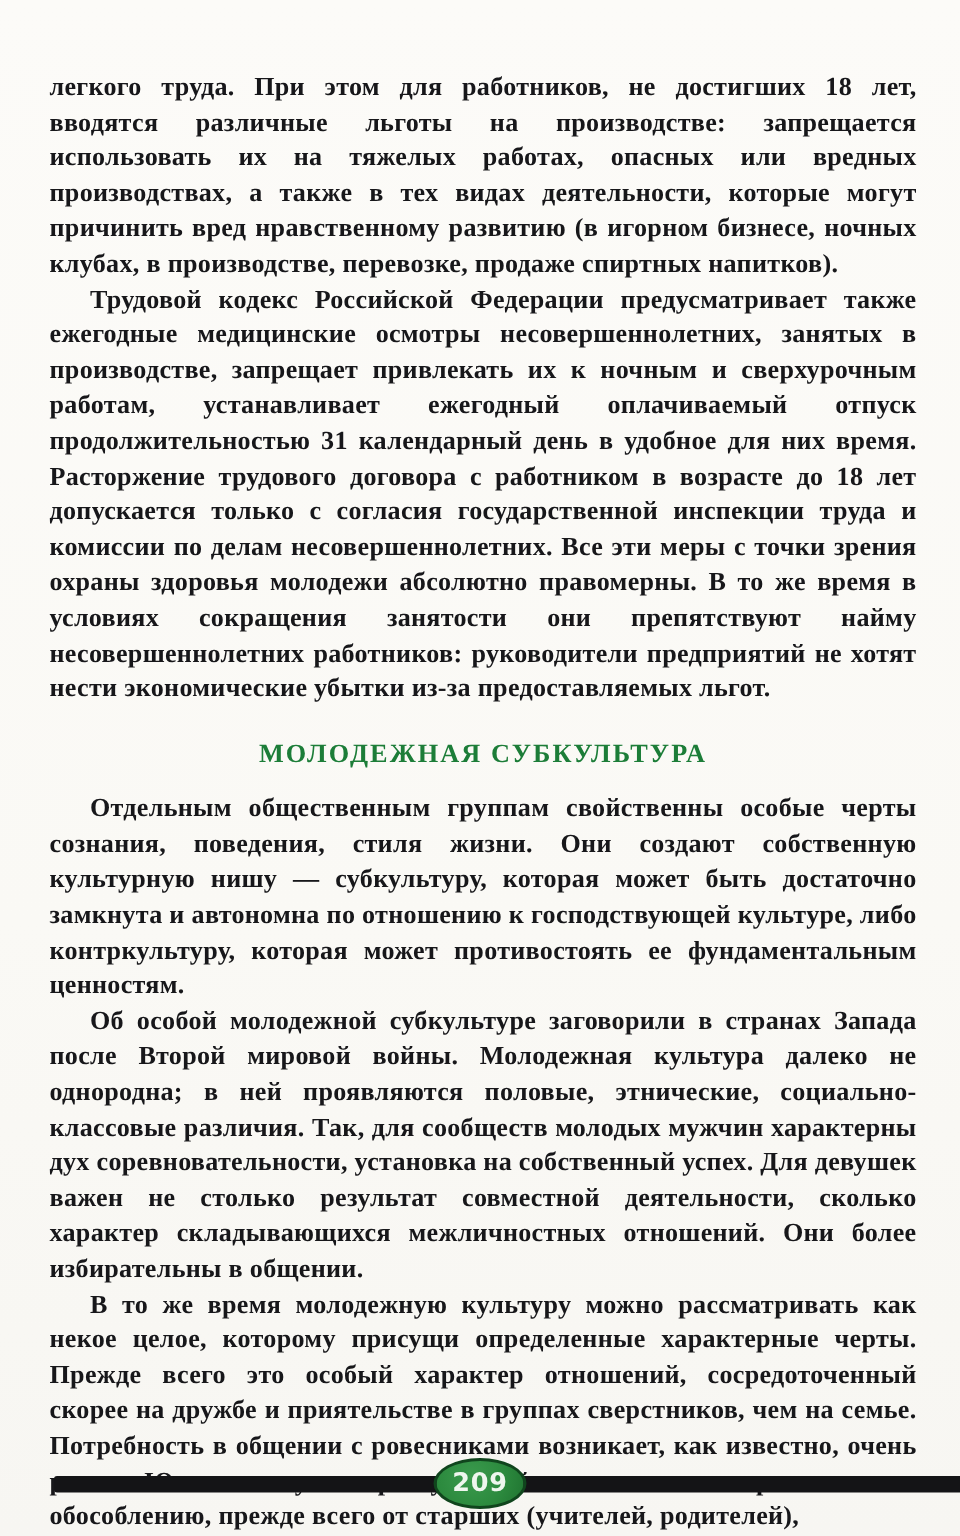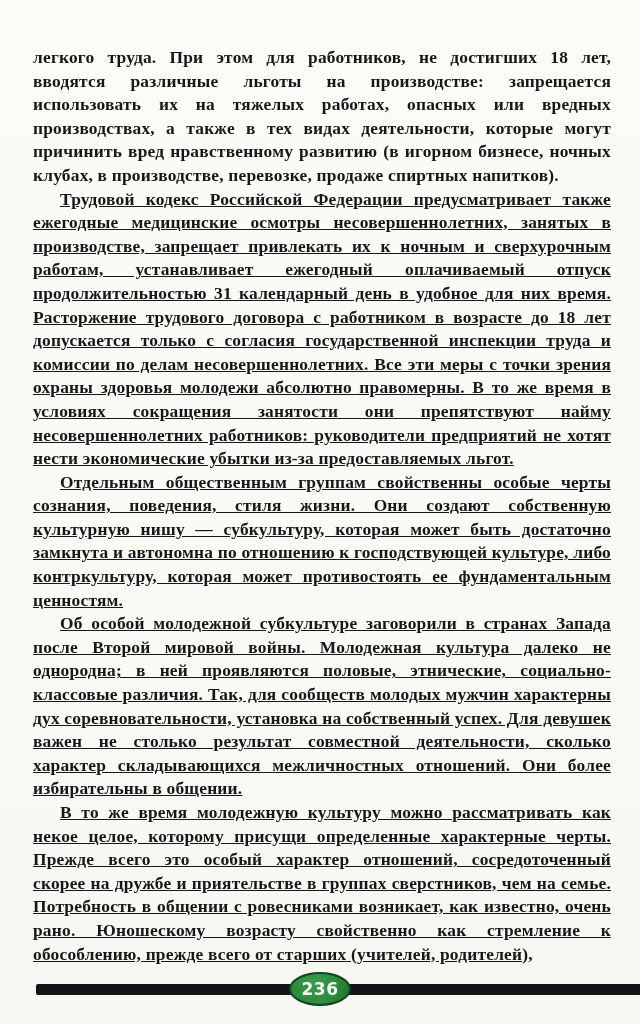--- a/index.html
+++ b/index.html
@@ -30,21 +30,20 @@
     font-weight: 700;
     text-align: justify;
     letter-spacing: 0.2px;
     margin-top: 32px;
   }
   .text-column p {
     margin: 0;
   }
   p.indent {
     text-indent: 27px;
-    text-decoration: underline;
   }
   h2.section-heading {
     margin: 20px 0 13px 0;
     text-align: center;
     color: #1c7d38;
     font-size: 17.5px;
     font-weight: 700;
     letter-spacing: 1.4px;
   }
   .footer {
@@ -88,27 +87,28 @@
 <body>
 
 <div class="page">
 
   <div class="text-column">
 
     <p>легкого труда. При этом для работников, не достигших 18 лет, вводятся различные льготы на производстве: запрещается использовать их на тяжелых работах, опасных или вредных производствах, а также в тех видах деятельности, которые могут причинить вред нравственному развитию (в игорном бизнесе, ночных клубах, в производстве, перевозке, продаже спиртных напитков).</p>
 
     <p class="indent">Трудовой кодекс Российской Федерации предусматривает также ежегодные медицинские осмотры несовершеннолетних, занятых в производстве, запрещает привлекать их к ночным и сверхурочным работам, устанавливает ежегодный оплачиваемый отпуск продолжительностью 31 календарный день в удобное для них время. Расторжение трудового договора с работником в возрасте до 18 лет допускается только с согласия государственной инспекции труда и комиссии по делам несовершеннолетних. Все эти меры с точки зрения охраны здоровья молодежи абсолютно правомерны. В то же время в условиях сокращения занятости они препятствуют найму несовершеннолетних работников: руководители предприятий не хотят нести экономические убытки из-за предоставляемых льгот.</p>
 
+    <h2 class="section-heading">МОЛОДЕЖНАЯ СУБКУЛЬТУРА</h2>
 
     <p class="indent">Отдельным общественным группам свойственны особые черты сознания, поведения, стиля жизни. Они создают собственную культурную нишу — субкультуру, которая может быть достаточно замкнута и автономна по отношению к господствующей культуре, либо контркультуру, которая может противостоять ее фундаментальным ценностям.</p>
 
     <p class="indent">Об особой молодежной субкультуре заговорили в странах Запада после Второй мировой войны. Молодежная культура далеко не однородна; в ней проявляются половые, этнические, социально-классовые различия. Так, для сообществ молодых мужчин характерны дух соревновательности, установка на собственный успех. Для девушек важен не столько результат совместной деятельности, сколько характер складывающихся межличностных отношений. Они более избирательны в общении.</p>
 
     <p class="indent">В то же время молодежную культуру можно рассматривать как некое целое, которому присущи определенные характерные черты. Прежде всего это особый характер отношений, сосредоточенный скорее на дружбе и приятельстве в группах сверстников, чем на семье. Потребность в общении с ровесниками возникает, как известно, очень рано. Юношескому возрасту свойственно как стремление к обособлению, прежде всего от старших (учителей, родителей),</p>
 
   </div>
 
   <div class="footer">
     <div class="footer-rule"></div>
-    <div class="page-number-badge">236</div>
+    <div class="page-number-badge">209</div>
   </div>
 
 </div>
 
 </body></html>

